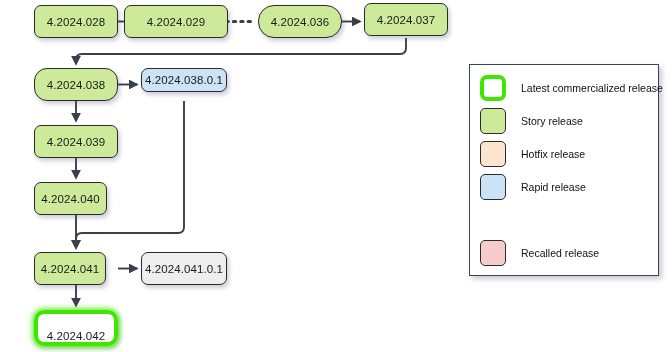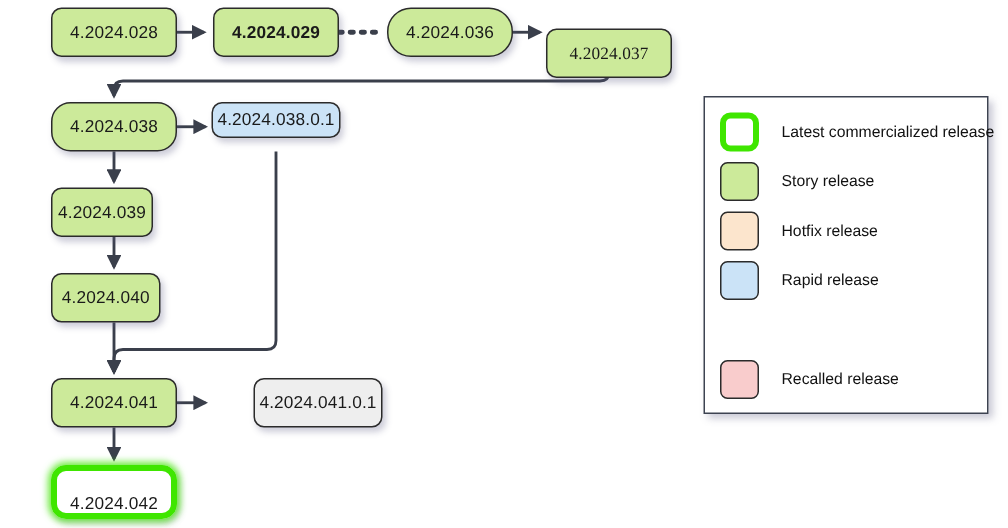--- a/index.html
+++ b/index.html
@@ -123,45 +123,45 @@
     <path d="M 118 268.5 L 137 268.5" marker-end="url(#arrow)"></path>
 
     <path d="M 76 285 L 76 306" marker-end="url(#arrow)"></path>
   </g>
 </svg>
 
 <div id="nodes">
     <div class="node story" style="left: 34px; top: 5px; width: 84px; height: 33px; justify-content: center;">
       <span>4.2024.028</span>
     </div>
-    <div class="node story" style="left: 142px; top: 5px; width: 84px; height: 33px; font-weight: bold;">
+    <div class="node story" style="left: 124px; top: 5px; width: 104px; height: 33px;">
       <span>4.2024.029</span>
     </div>
     <div class="node story" style="left: 258px; top: 5px; width: 84px; height: 33px; border-radius: 16px;">
       <span>4.2024.036</span>
     </div>
-    <div class="node story" style="left: 364px; top: 19px; width: 84px; height: 33px; font-family: Liberation Serif, serif;">
+    <div class="node story" style="left: 364px; top: 3px; width: 84px; height: 33px;">
       <span>4.2024.037</span>
     </div>
     <div class="node story" style="left: 34px; top: 68px; width: 84px; height: 33px; border-radius: 13px;">
       <span>4.2024.038</span>
     </div>
     <div class="node rapid" style="left: 141px; top: 68px; width: 86px; height: 24px;">
       <span>4.2024.038.0.1</span>
     </div>
-    <div class="node story" style="left: 34px; top: 125px; width: 68px; height: 33px;">
+    <div class="node story" style="left: 34px; top: 125px; width: 84px; height: 33px;">
       <span>4.2024.039</span>
     </div>
     <div class="node story" style="left: 34px; top: 182px; width: 73px; height: 33px;">
       <span>4.2024.040</span>
     </div>
-    <div class="node story" style="left: 34px; top: 252px; width: 84px; height: 33px; justify-content: center;">
+    <div class="node story" style="left: 34px; top: 252px; width: 72px; height: 33px; justify-content: center;">
       <span>4.2024.041</span>
     </div>
-    <div class="node internal" style="left: 141px; top: 252px; width: 86px; height: 33px; margin-left: 28px;">
+    <div class="node internal" style="left: 141px; top: 252px; width: 86px; height: 33px;">
       <span>4.2024.041.0.1</span>
     </div>
     <div class="node latest" style="left: 34px; top: 310px; width: 84px; height: 36px;">
       <span>4.2024.042</span>
     </div>
   </div>
 
 <div id="legend">
     <div class="legend-row" style="top: 41px;">
       <div class="swatch" style="background: rgb(204, 234, 154); border-color: rgb(43, 43, 43);"></div>

